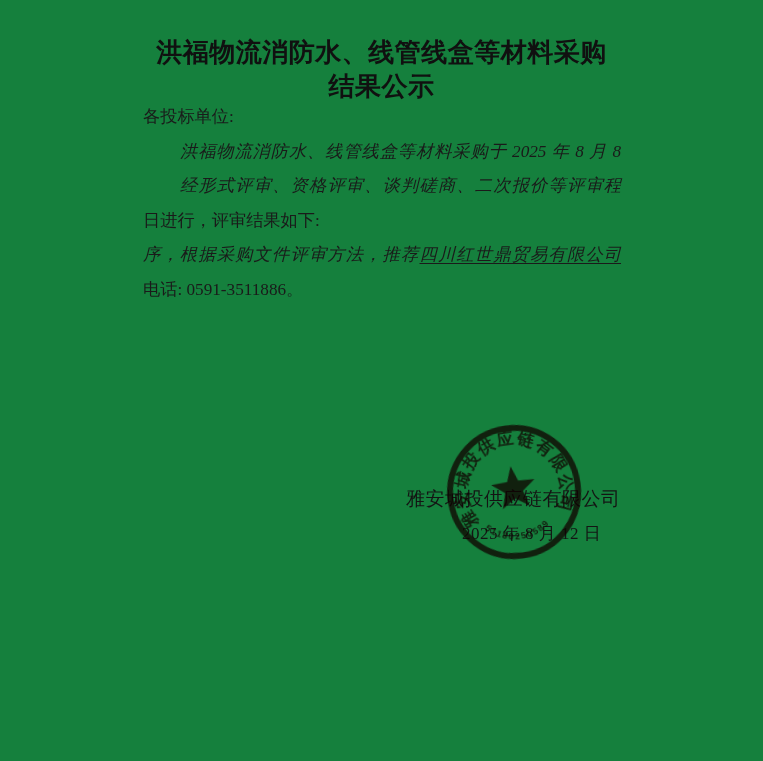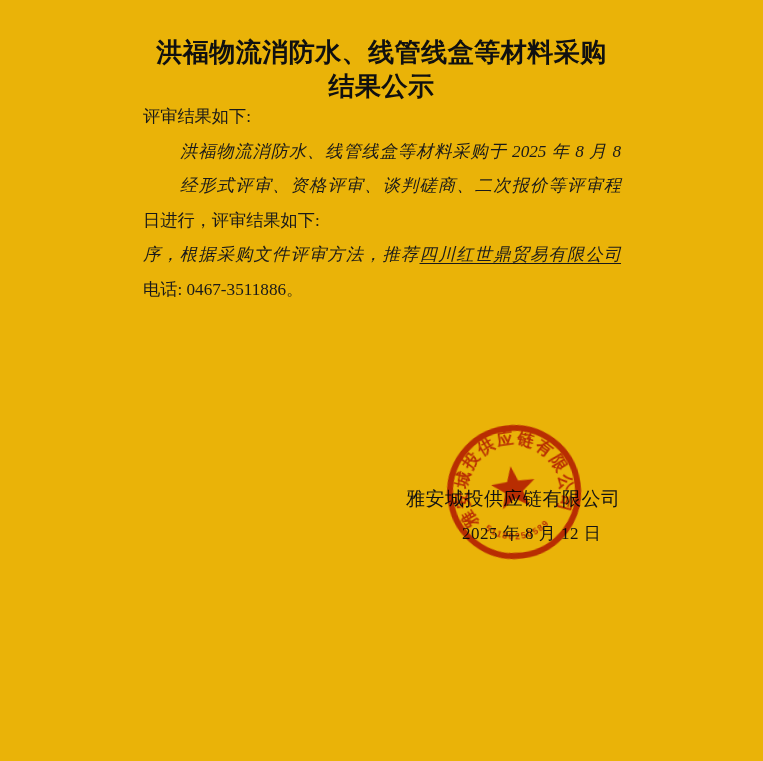--- a/index.html
+++ b/index.html
@@ -7,21 +7,21 @@
     padding: 0;
     width: 763px;
     height: 761px;
     background: #ffffff;
     overflow: hidden;
   }
   .page {
     position: relative;
     width: 763px;
     height: 761px;
-    background: #eab308;
+    background: #15803d;
     font-family: "Liberation Serif", "DejaVu Serif", serif;
     color: #151515;
   }
   .doc-title {
     position: absolute;
     top: 36px;
     left: 0;
     width: 763px;
     text-align: center;
     font-size: 26px;
@@ -92,26 +92,26 @@
 <body>
 
 <div class="page">
 
   <div class="doc-title">
     <div>洪福物流消防水、线管线盒等材料采购</div>
     <div>结果公示</div>
   </div>
 
   <div class="body-text">
-    <div class="ln left">评审结果如下:</div>
+    <div class="ln left">各投标单位:</div>
     <div class="ln jf indent">洪福物流消防水、线管线盒等材料采购于 2025 年 8 月 8</div>
     <div class="ln jf indent">经形式评审、资格评审、谈判磋商、二次报价等评审程</div>
     <div class="ln left">日进行，评审结果如下:</div>
     <div class="ln jf"><span>序，根据采购文件评审方法，推荐</span><span class="winner">四川红世鼎贸易有限公司</span></div>
-    <div class="ln left">电话: 0467-3511886。</div>
+    <div class="ln left">电话: 0591-3511886。</div>
   </div>
 
   <div class="sig-company">雅安城投供应链有限公司</div>
   <div class="sig-date">2025 年 8 月 12 日</div>
 
   <svg class="stamp" viewBox="-75 -75 150 150" xmlns="http://www.w3.org/2000/svg">
     <defs>
       <path id="arcTop" d="M -38.6,26.8 A 47,47 0 1 1 38.6,26.8"></path>
       <path id="arcBottom" d="M -37,31 A 48,48 0 0 0 37,31"></path>
     </defs>

